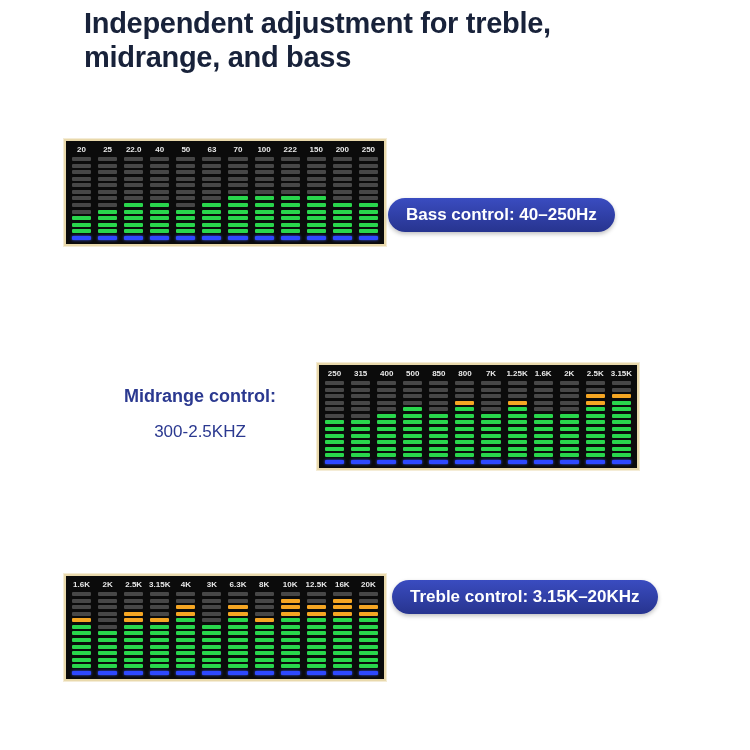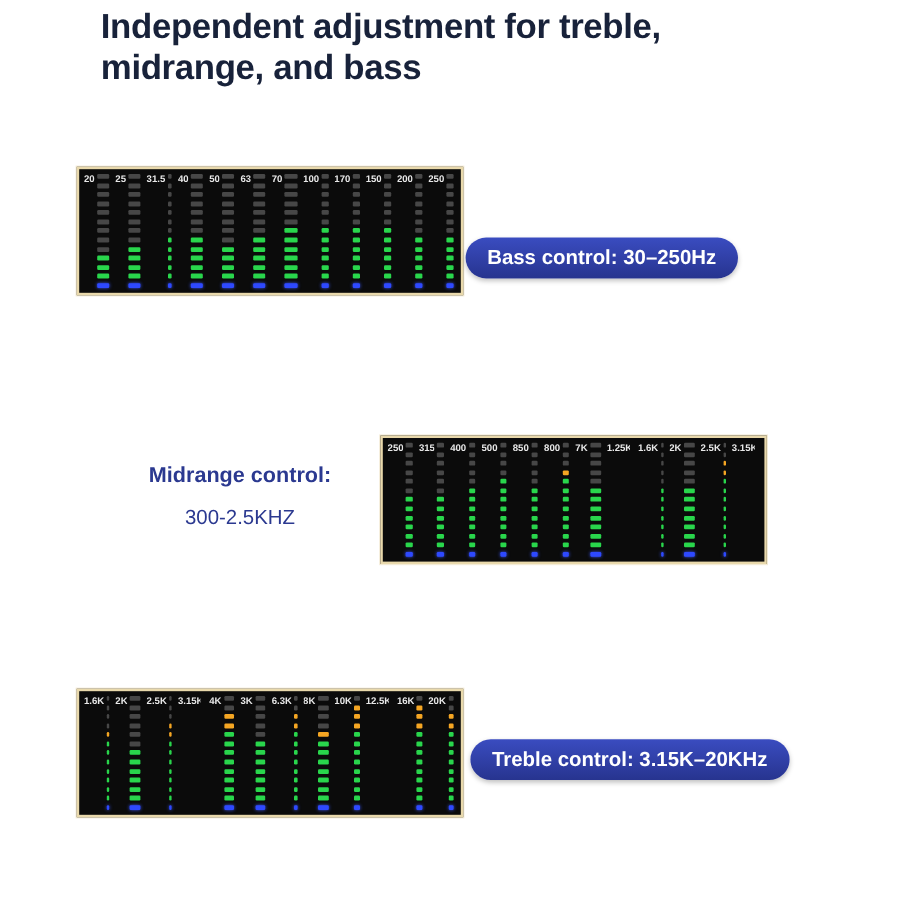--- a/index.html
+++ b/index.html
@@ -17,21 +17,21 @@
     position:absolute;left:0;top:76px;width:750px;text-align:center;
     font-size:20px;line-height:26px;font-weight:700;color:#0d0d0d;
   }
   
   .eq-panel{
     position:absolute;width:322px;height:107px;background:#0b0b0b;
     border:2px solid #e9d9ac;box-sizing:border-box;
     padding:3px 4px 4px 4px;box-shadow:0 0 0 1px #f4ecd6;
   }
   .eq-columns{display:flex;height:100%;gap:3px;}
-  .eq-col{flex:1;display:flex;flex-direction:row;min-width:0;}
+  .eq-col{flex:1;display:flex;flex-direction:column;min-width:0;}
   .eq-label{
     height:12px;line-height:12px;font-size:8px;font-weight:700;
     color:#e8e8e8;text-align:center;white-space:nowrap;overflow:hidden;
   }
   .eq-segs{
     flex:1;display:flex;flex-direction:column;justify-content:space-between;
     padding:1px 2px 0 2px;
   }
   .seg{height:4px;border-radius:1px;}
   .seg.blue-glow{box-shadow:0 0 3px #3b57ff;}
@@ -95,21 +95,21 @@
             <div class="seg" style="background: rgb(71, 71, 71);"></div>
             <div class="seg" style="background: rgb(71, 71, 71);"></div>
             <div class="seg" style="background: rgb(41, 214, 76);"></div>
             <div class="seg" style="background: rgb(41, 214, 76);"></div>
             <div class="seg" style="background: rgb(41, 214, 76);"></div>
             <div class="seg" style="background: rgb(41, 214, 76);"></div>
             <div class="seg blue-glow" style="background: rgb(46, 73, 255);"></div>
           </div>
         </div>
         <div class="eq-col">
-          <div class="eq-label">31.5</div>
+          <div class="eq-label">22.0</div>
           <div class="eq-segs">
             <div class="seg" style="background: rgb(71, 71, 71);"></div>
             <div class="seg" style="background: rgb(71, 71, 71);"></div>
             <div class="seg" style="background: rgb(71, 71, 71);"></div>
             <div class="seg" style="background: rgb(71, 71, 71);"></div>
             <div class="seg" style="background: rgb(71, 71, 71);"></div>
             <div class="seg" style="background: rgb(71, 71, 71);"></div>
             <div class="seg" style="background: rgb(71, 71, 71);"></div>
             <div class="seg" style="background: rgb(41, 214, 76);"></div>
             <div class="seg" style="background: rgb(41, 214, 76);"></div>
@@ -203,21 +203,21 @@
             <div class="seg" style="background: rgb(41, 214, 76);"></div>
             <div class="seg" style="background: rgb(41, 214, 76);"></div>
             <div class="seg" style="background: rgb(41, 214, 76);"></div>
             <div class="seg" style="background: rgb(41, 214, 76);"></div>
             <div class="seg" style="background: rgb(41, 214, 76);"></div>
             <div class="seg" style="background: rgb(41, 214, 76);"></div>
             <div class="seg blue-glow" style="background: rgb(46, 73, 255);"></div>
           </div>
         </div>
         <div class="eq-col">
-          <div class="eq-label">170</div>
+          <div class="eq-label">222</div>
           <div class="eq-segs">
             <div class="seg" style="background: rgb(71, 71, 71);"></div>
             <div class="seg" style="background: rgb(71, 71, 71);"></div>
             <div class="seg" style="background: rgb(71, 71, 71);"></div>
             <div class="seg" style="background: rgb(71, 71, 71);"></div>
             <div class="seg" style="background: rgb(71, 71, 71);"></div>
             <div class="seg" style="background: rgb(71, 71, 71);"></div>
             <div class="seg" style="background: rgb(41, 214, 76);"></div>
             <div class="seg" style="background: rgb(41, 214, 76);"></div>
             <div class="seg" style="background: rgb(41, 214, 76);"></div>
@@ -277,21 +277,21 @@
             <div class="seg" style="background: rgb(41, 214, 76);"></div>
             <div class="seg" style="background: rgb(41, 214, 76);"></div>
             <div class="seg" style="background: rgb(41, 214, 76);"></div>
             <div class="seg" style="background: rgb(41, 214, 76);"></div>
             <div class="seg blue-glow" style="background: rgb(46, 73, 255);"></div>
           </div>
         </div>
       </div>
   </div>
   <div class="banner" style="left:388px;top:198px;">
-    <span>Bass control: 30–250Hz</span>
+    <span>Bass control: 40–250Hz</span>
   </div>
 
   <div class="eq-panel" id="panel-mid" style="left:317px;top:363px;">
     <div class="eq-columns">
         <div class="eq-col">
           <div class="eq-label">250</div>
           <div class="eq-segs">
             <div class="seg" style="background: rgb(71, 71, 71);"></div>
             <div class="seg" style="background: rgb(71, 71, 71);"></div>
             <div class="seg" style="background: rgb(71, 71, 71);"></div>
@@ -723,17 +723,17 @@
             <div class="seg" style="background: rgb(41, 214, 76);"></div>
             <div class="seg" style="background: rgb(41, 214, 76);"></div>
             <div class="seg" style="background: rgb(41, 214, 76);"></div>
             <div class="seg" style="background: rgb(41, 214, 76);"></div>
             <div class="seg" style="background: rgb(41, 214, 76);"></div>
             <div class="seg blue-glow" style="background: rgb(46, 73, 255);"></div>
           </div>
         </div>
       </div>
   </div>
-  <div class="banner" style="left:392px;top:616px;">
+  <div class="banner" style="left:392px;top:580px;">
     <span>Treble control: 3.15K–20KHz</span>
   </div>
 
 </div>
 
 </body></html>

